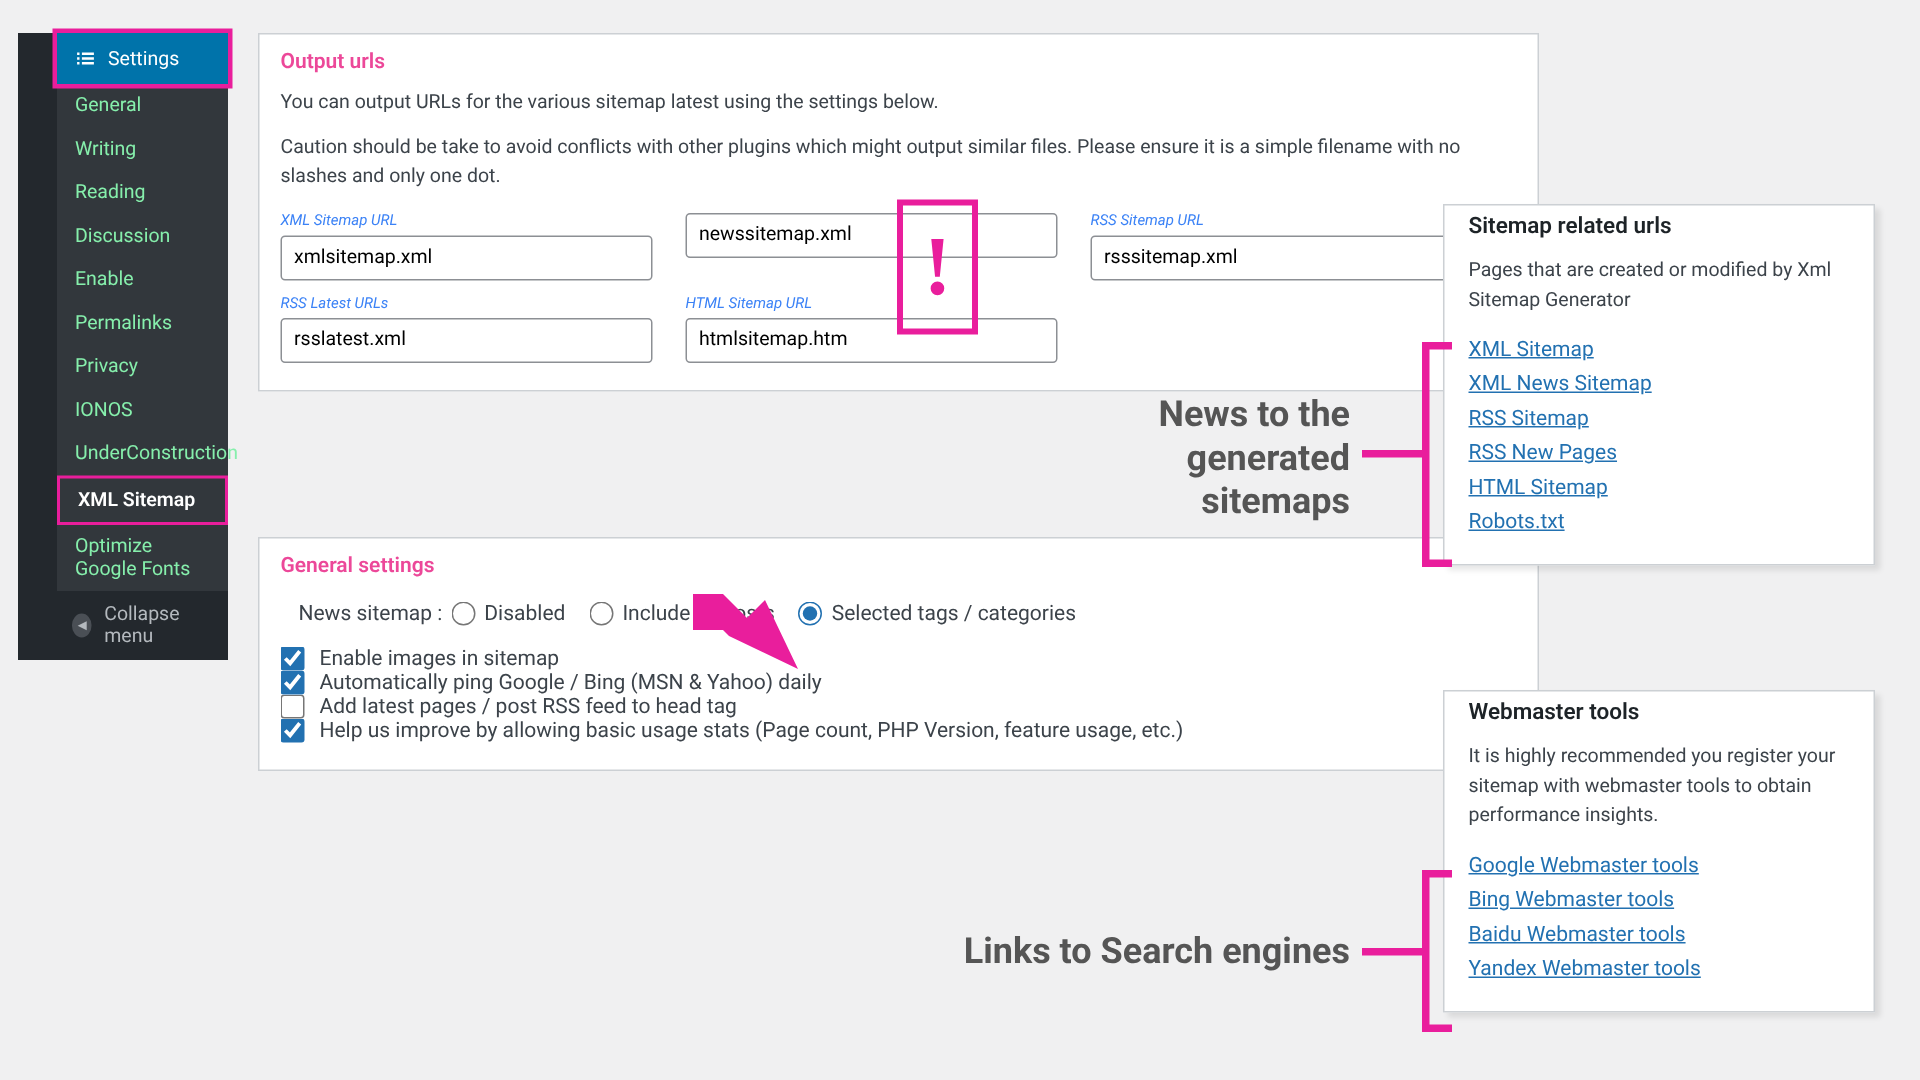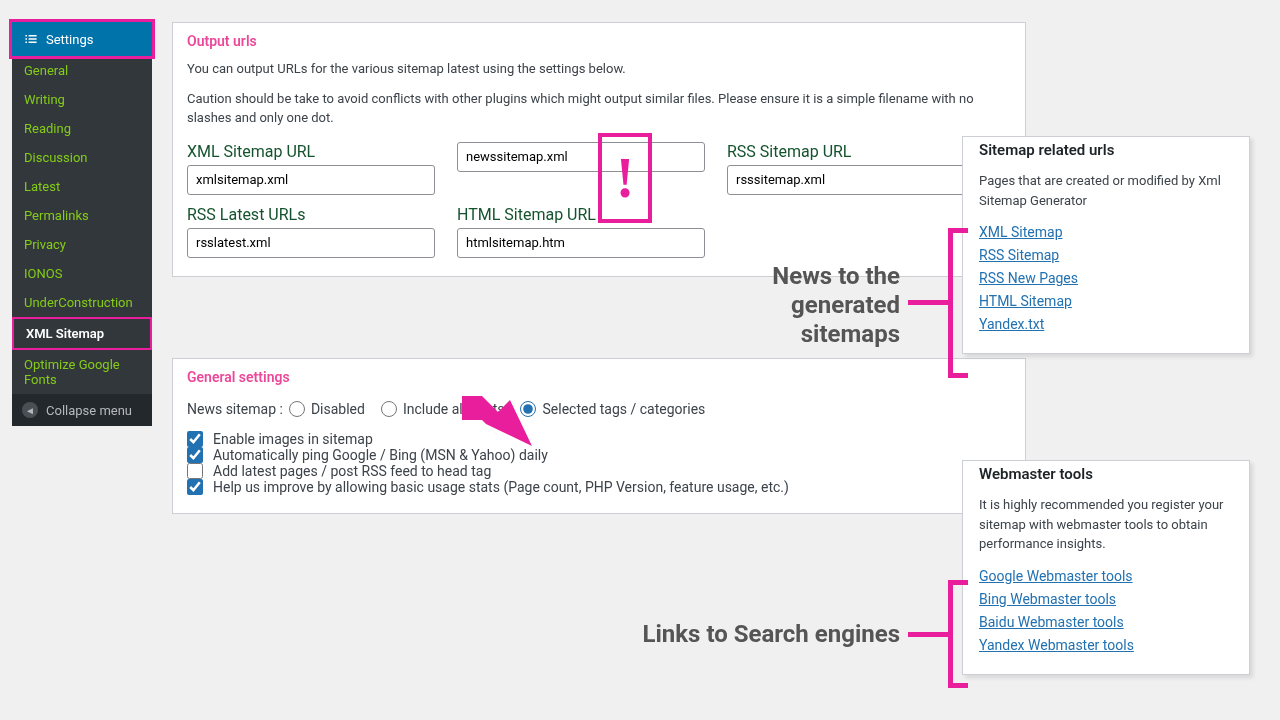--- a/index.html
+++ b/index.html
@@ -1,44 +1,44 @@
 <!DOCTYPE html>
 <html><head>
 <meta charset="utf-8">
 <style>
 * { margin: 0; padding: 0; box-sizing: border-box; font-family: -apple-system, BlinkMacSystemFont, "Segoe UI", Roboto, sans-serif; }
 body { background: #f0f0f1; width: 1280px; height: 720px; overflow: hidden; position: relative; }
 
 
-.sidebar { position: absolute; left: 12px; top: 22px; width: 140px; background: #23282d; color: #eee; font-size: 13px; }
+.sidebar { position: absolute; left: 12px; top: 22px; width: 140px; background: #23282d; color: #eee; font-size: 13px; padding-left: 26px; }
 .menu-settings { background: #0073aa; color: #fff; padding: 8px 10px; display: flex; align-items: center; position: relative; }
 .highlight-settings { position: absolute; top: -3px; left: -3px; right: -3px; bottom: -3px; border: 3px solid #e91e9c; pointer-events: none; }
 .menu-settings .icon { width: 18px; height: 18px; margin-right: 6px; display:flex; align-items:center; justify-content:center; }
 .menu-settings .icon svg { fill:#fff; }
 .submenu { background: #32373c; }
-.submenu .item { padding: 7px 12px; cursor: pointer; color: #84cc16; }
+.submenu .item { padding: 7px 12px; cursor: pointer; color: #86efac; }
 .submenu .item.active { color:#fff; font-weight:600; }
 .highlight-xml { border: 2px solid #e91e9c; }
 .collapse { padding: 8px 10px; color: #b4b9be; background:#23282d; display:flex; align-items:center; cursor:pointer; font-size:13px;}
 .collapse .circ { width:16px; height:16px; border-radius:50%; background:#4a4f55; margin-right:8px; display:flex; align-items:center; justify-content:center; font-size:10px;}
 
 
 .panel { position: absolute; background: #fff; border: 1px solid #ccd0d4; }
 .panel-output { left: 172px; top: 22px; width: 854px; }
 .panel-general { left: 172px; top: 358px; width: 854px; }
 .panel-header { padding: 10px 14px; font-weight: 600; font-size: 14px; color:#ec4899; }
 .panel-body { padding: 0 14px 18px 14px; font-size: 13px; color:#3c434a; }
 .panel-body p { margin-bottom: 10px; line-height:1.5; }
 .fields { display:flex; flex-wrap: wrap; gap: 10px 22px; margin-top: 14px; }
 .field { display:flex; flex-direction:column; width: 248px; }
-.field label { font-size: 16px; color:#14532d; margin-bottom: 4px; }
+.field label { font-size: 10px; color:#3b82f6; margin-bottom: 4px; font-style: italic; }
 .field input { border: 1px solid #8c8f94; border-radius: 3px; padding: 4px 8px; font-size: 13px; height: 30px; }
 
 
-.radio-row { display:flex; align-items:center; gap:6px; margin: 6px 0 14px 0; font-size:14px; }
+.radio-row { display:flex; align-items:center; gap:6px; margin: 6px 0 14px 12px; font-size:14px; }
 .radio { display:inline-flex; align-items:center; margin-right: 10px; }
 .radio input { margin-right:6px; width:16px; height:16px; accent-color:#2271b1; }
 .check-row { display:flex; align-items:flex-start; margin: 0 0; font-size:14px; }
 .check-row input { width:16px; height:16px; margin-right:10px; accent-color:#2271b1; }
 
 
 .side-panel { position:absolute; background:#fff; border:1px solid #ccd0d4; padding: 4px 16px 16px 16px; width: 288px; box-shadow: 3px 3px 4px rgba(0,0,0,0.1); }
 .side-sitemap { left: 962px; top: 136px; }
 .side-webmaster { left: 962px; top: 460px; }
 .side-panel h3 { font-size: 15px; font-weight:600; margin-bottom: 12px; color:#1d2327; }
@@ -72,21 +72,21 @@
           <path d="M3 5h2v2H3zm4 0h10v2H7zM3 9h2v2H3zm4 0h10v2H7zM3 13h2v2H3zm4 0h10v2H7z"></path>
         </svg>
     </span>
     <span>Settings</span>
   </div>
   <div class="submenu">
     <div class="item">General</div>
     <div class="item">Writing</div>
     <div class="item">Reading</div>
     <div class="item">Discussion</div>
-    <div class="item">Latest</div>
+    <div class="item">Enable</div>
     <div class="item">Permalinks</div>
     <div class="item">Privacy</div>
     <div class="item">IONOS</div>
     <div class="item">UnderConstruction</div>
     <div class="item active highlight-xml">XML Sitemap</div>
     <div class="item">Optimize Google Fonts</div>
   </div>
   <div class="collapse">
     <span class="circ">◄</span>
     <span>Collapse menu</span>
@@ -157,24 +157,25 @@
         <span>Help us improve by allowing basic usage stats (Page count, PHP Version, feature usage, etc.)</span>
       </div>
   </div>
 </div>
 
 <div class="side-panel side-sitemap">
   <h3>Sitemap related urls</h3>
   <p>Pages that are created or modified by Xml Sitemap Generator</p>
   <div class="links">
     <div><a href="#">XML Sitemap</a></div>
+    <div><a href="#">XML News Sitemap</a></div>
     <div><a href="#">RSS Sitemap</a></div>
     <div><a href="#">RSS New Pages</a></div>
     <div><a href="#">HTML Sitemap</a></div>
-    <div><a href="#">Yandex.txt</a></div>
+    <div><a href="#">Robots.txt</a></div>
   </div>
 </div>
 
 <div class="side-panel side-webmaster">
   <h3>Webmaster tools</h3>
   <p>It is highly recommended you register your sitemap with webmaster tools to obtain performance insights.</p>
   <div class="links">
     <div><a href="#">Google Webmaster tools</a></div>
     <div><a href="#">Bing Webmaster tools</a></div>
     <div><a href="#">Baidu Webmaster tools</a></div>

